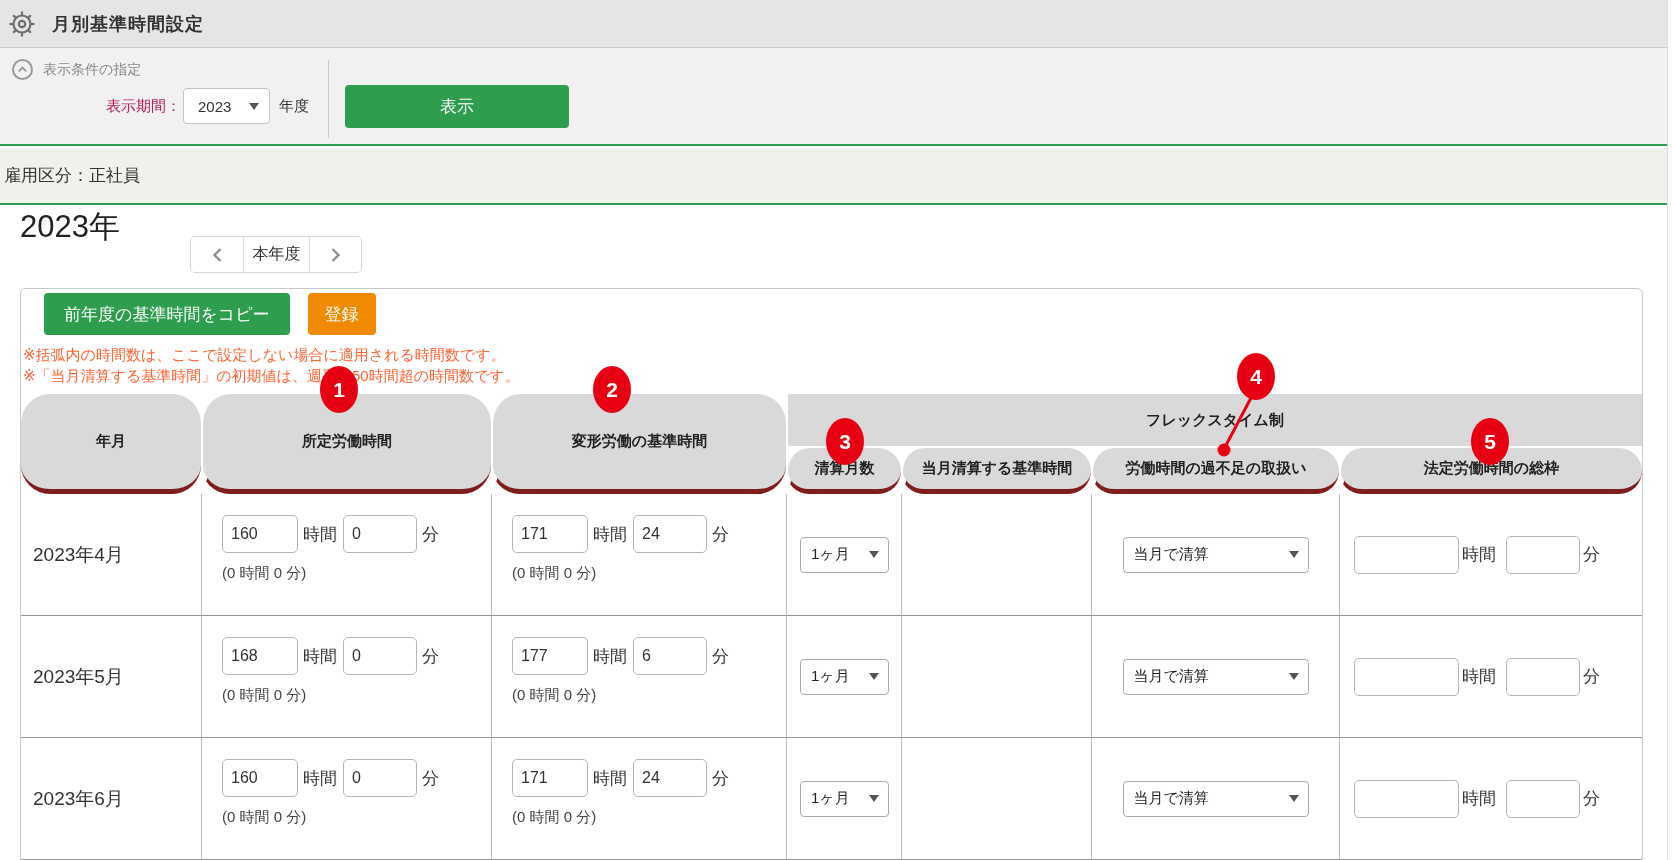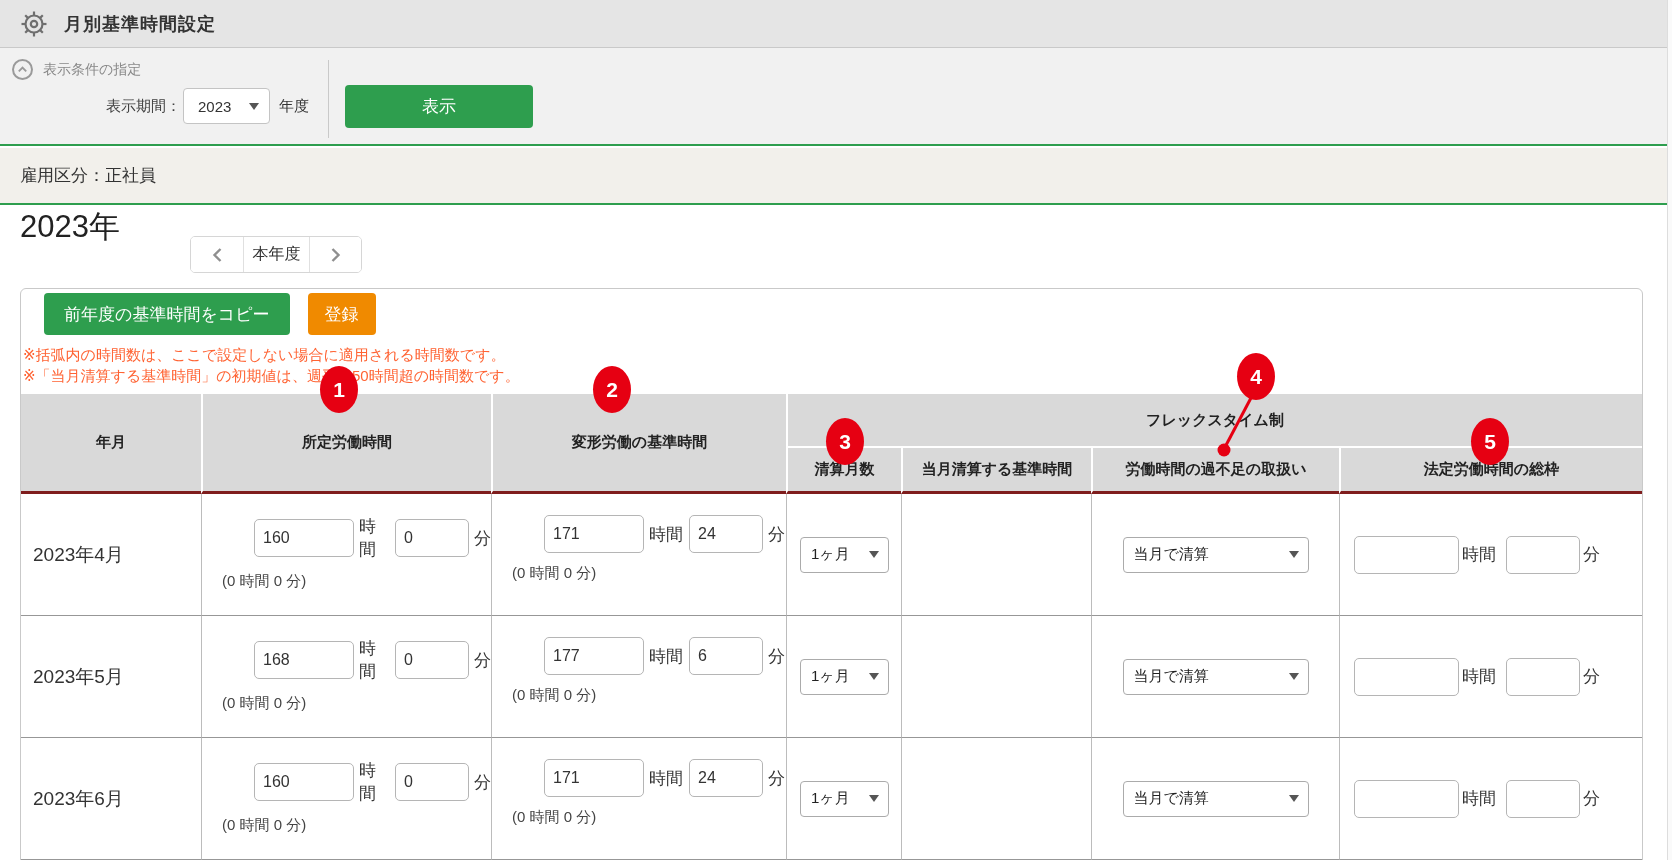--- a/index.html
+++ b/index.html
@@ -6,54 +6,54 @@
   html,body { width:1672px; height:860px; }
   body {
     position:relative; overflow:hidden; background:#fff;
     font-family:"Liberation Sans","DejaVu Sans",sans-serif; color:#333;
   }
 
   
   .topbar {
     position:absolute; left:0; top:0; width:1667px; height:48px;
     background:#e5e5e5; border-bottom:1px solid #c9c9c9;
-    display:flex; align-items:center; padding-left:20px;
+    display:flex; align-items:center; padding-left:8px;
   }
   .gear { width:28px; height:28px; margin-right:16px; }
   .topbar h1 { font-size:18px; font-weight:bold; color:#333; letter-spacing:1px; }
 
   
   .filter {
     position:absolute; left:0; top:48px; width:1667px; height:98px;
     background:#f1f1f1; border-bottom:2px solid #2e9e4e;
   }
   .collapse-btn { position:absolute; left:12px; top:11px; width:21px; height:21px;
     border:2px solid #9a9a9a; border-radius:50%; display:flex; align-items:center; justify-content:center; background:transparent; cursor:pointer;}
   .filter-label { position:absolute; left:43px; top:13px; font-size:14px; color:#888; }
-  .period-label { position:absolute; left:106px; top:49px; font-size:15px; color:#404040; }
+  .period-label { position:absolute; left:106px; top:49px; font-size:15px; color:#be185d; }
   .year-select {
     position:absolute; left:183px; top:40px; width:87px; height:36px;
     background:#fff; border:1px solid #c4c4c4; border-radius:4px;
     display:flex; align-items:center; justify-content:space-between; padding:0 10px 0 14px;
     font-size:15px; color:#333; cursor:pointer;
   }
   .caret { width:0; height:0; border-left:5px solid transparent; border-right:5px solid transparent; border-top:7px solid #555; }
   .year-unit { position:absolute; left:279px; top:49px; font-size:15px; color:#333; }
   .v-divider { position:absolute; left:328px; top:12px; width:1px; height:78px; background:#c9c9c9; }
   .show-btn {
-    position:absolute; left:345px; top:37px; width:188px; height:43px;
+    position:absolute; left:345px; top:37px; width:224px; height:43px;
     background:#2e9e4e; border:none; border-radius:4px; color:#fff; font-size:17px; cursor:pointer;
     font-family:inherit;
   }
 
   
   .band {
     position:absolute; left:0; top:148px; width:1667px; height:57px;
     background:#f2f0eb; border-bottom:2px solid #2e9e4e;
-    display:flex; align-items:center; padding-left:20px;
+    display:flex; align-items:center; padding-left:4px;
   }
   .band span { font-size:17px; color:#333; }
 
   
   .year-heading { position:absolute; left:20px; top:206px; font-size:31px; color:#222; }
   .year-nav {
     position:absolute; left:190px; top:236px; height:37px;
     display:flex; border:1px solid #d6d6d6; border-radius:5px; background:#fff; overflow:hidden;
   }
   .year-nav .seg { display:flex; align-items:center; justify-content:center; cursor:pointer; background:#fff; border:none; font-family:inherit;}
@@ -79,36 +79,36 @@
   .notes div { font-size:15px; line-height:21px; color:#ff6333; }
 
   
   table.grid { margin-top:8px; border-collapse:separate; border-spacing:0; table-layout:fixed; width:1621px; }
   .grid th {
     background:#d9d9d9; font-size:15px; font-weight:bold; color:#222; text-align:center;
   }
   .grid thead tr.h1 th { height:54px; }
   .grid thead tr.h2 th { height:46px; }
   .grid th.sep { border-left:2px solid #fff; }
-  .grid th.under { border-bottom:3px solid #7f1d1d; }
+  .grid th.under { border-bottom:5px solid #7f1d1d;border-radius:29px; }
   .grid th.white-under { border-bottom:2px solid #fff; }
   .grid td { background:#fff; border-bottom:1px solid #979797; vertical-align:middle; }
   .grid td.vsep { border-left:1px solid #bcbcbc; }
   .grid tbody tr { height:122px; }
 
   .month-cell { padding-left:12px; font-size:19px; color:#333; }
   .time-cell { vertical-align:top !important; padding:21px 0 0 20px; }
   .inputs-line { display:flex; align-items:center; }
   .inputs-line .unit { font-size:17px; color:#333; margin:0 6px 0 5px; }
   .inputs-line .unit.last { margin-right:0; }
   input.num {
     height:38px; border:1px solid #b5b5b5; border-radius:5px; font-size:16px; color:#333;
     padding:0 8px; font-family:inherit; background:#fff;
   }
-  input.w-h { width:100px;margin-left:32px; } input.w-m { width:74px; } input.w-stat { width:105px; }
+  input.w-h { width:76px; } input.w-m { width:74px; } input.w-stat { width:105px; }
   .cell-note { margin-top:11px; font-size:15px; color:#444; }
 
   .dd-cell { padding-left:13px; }
   .dropdown {
     height:36px; background:#fff; border:1px solid #ababab; border-radius:4px;
     display:inline-flex; align-items:center; justify-content:space-between; padding:0 9px 0 10px;
     font-size:15px; color:#222; cursor:pointer;
   }
   .dd-months { width:89px; }
   .dd-settle { width:186px; }

